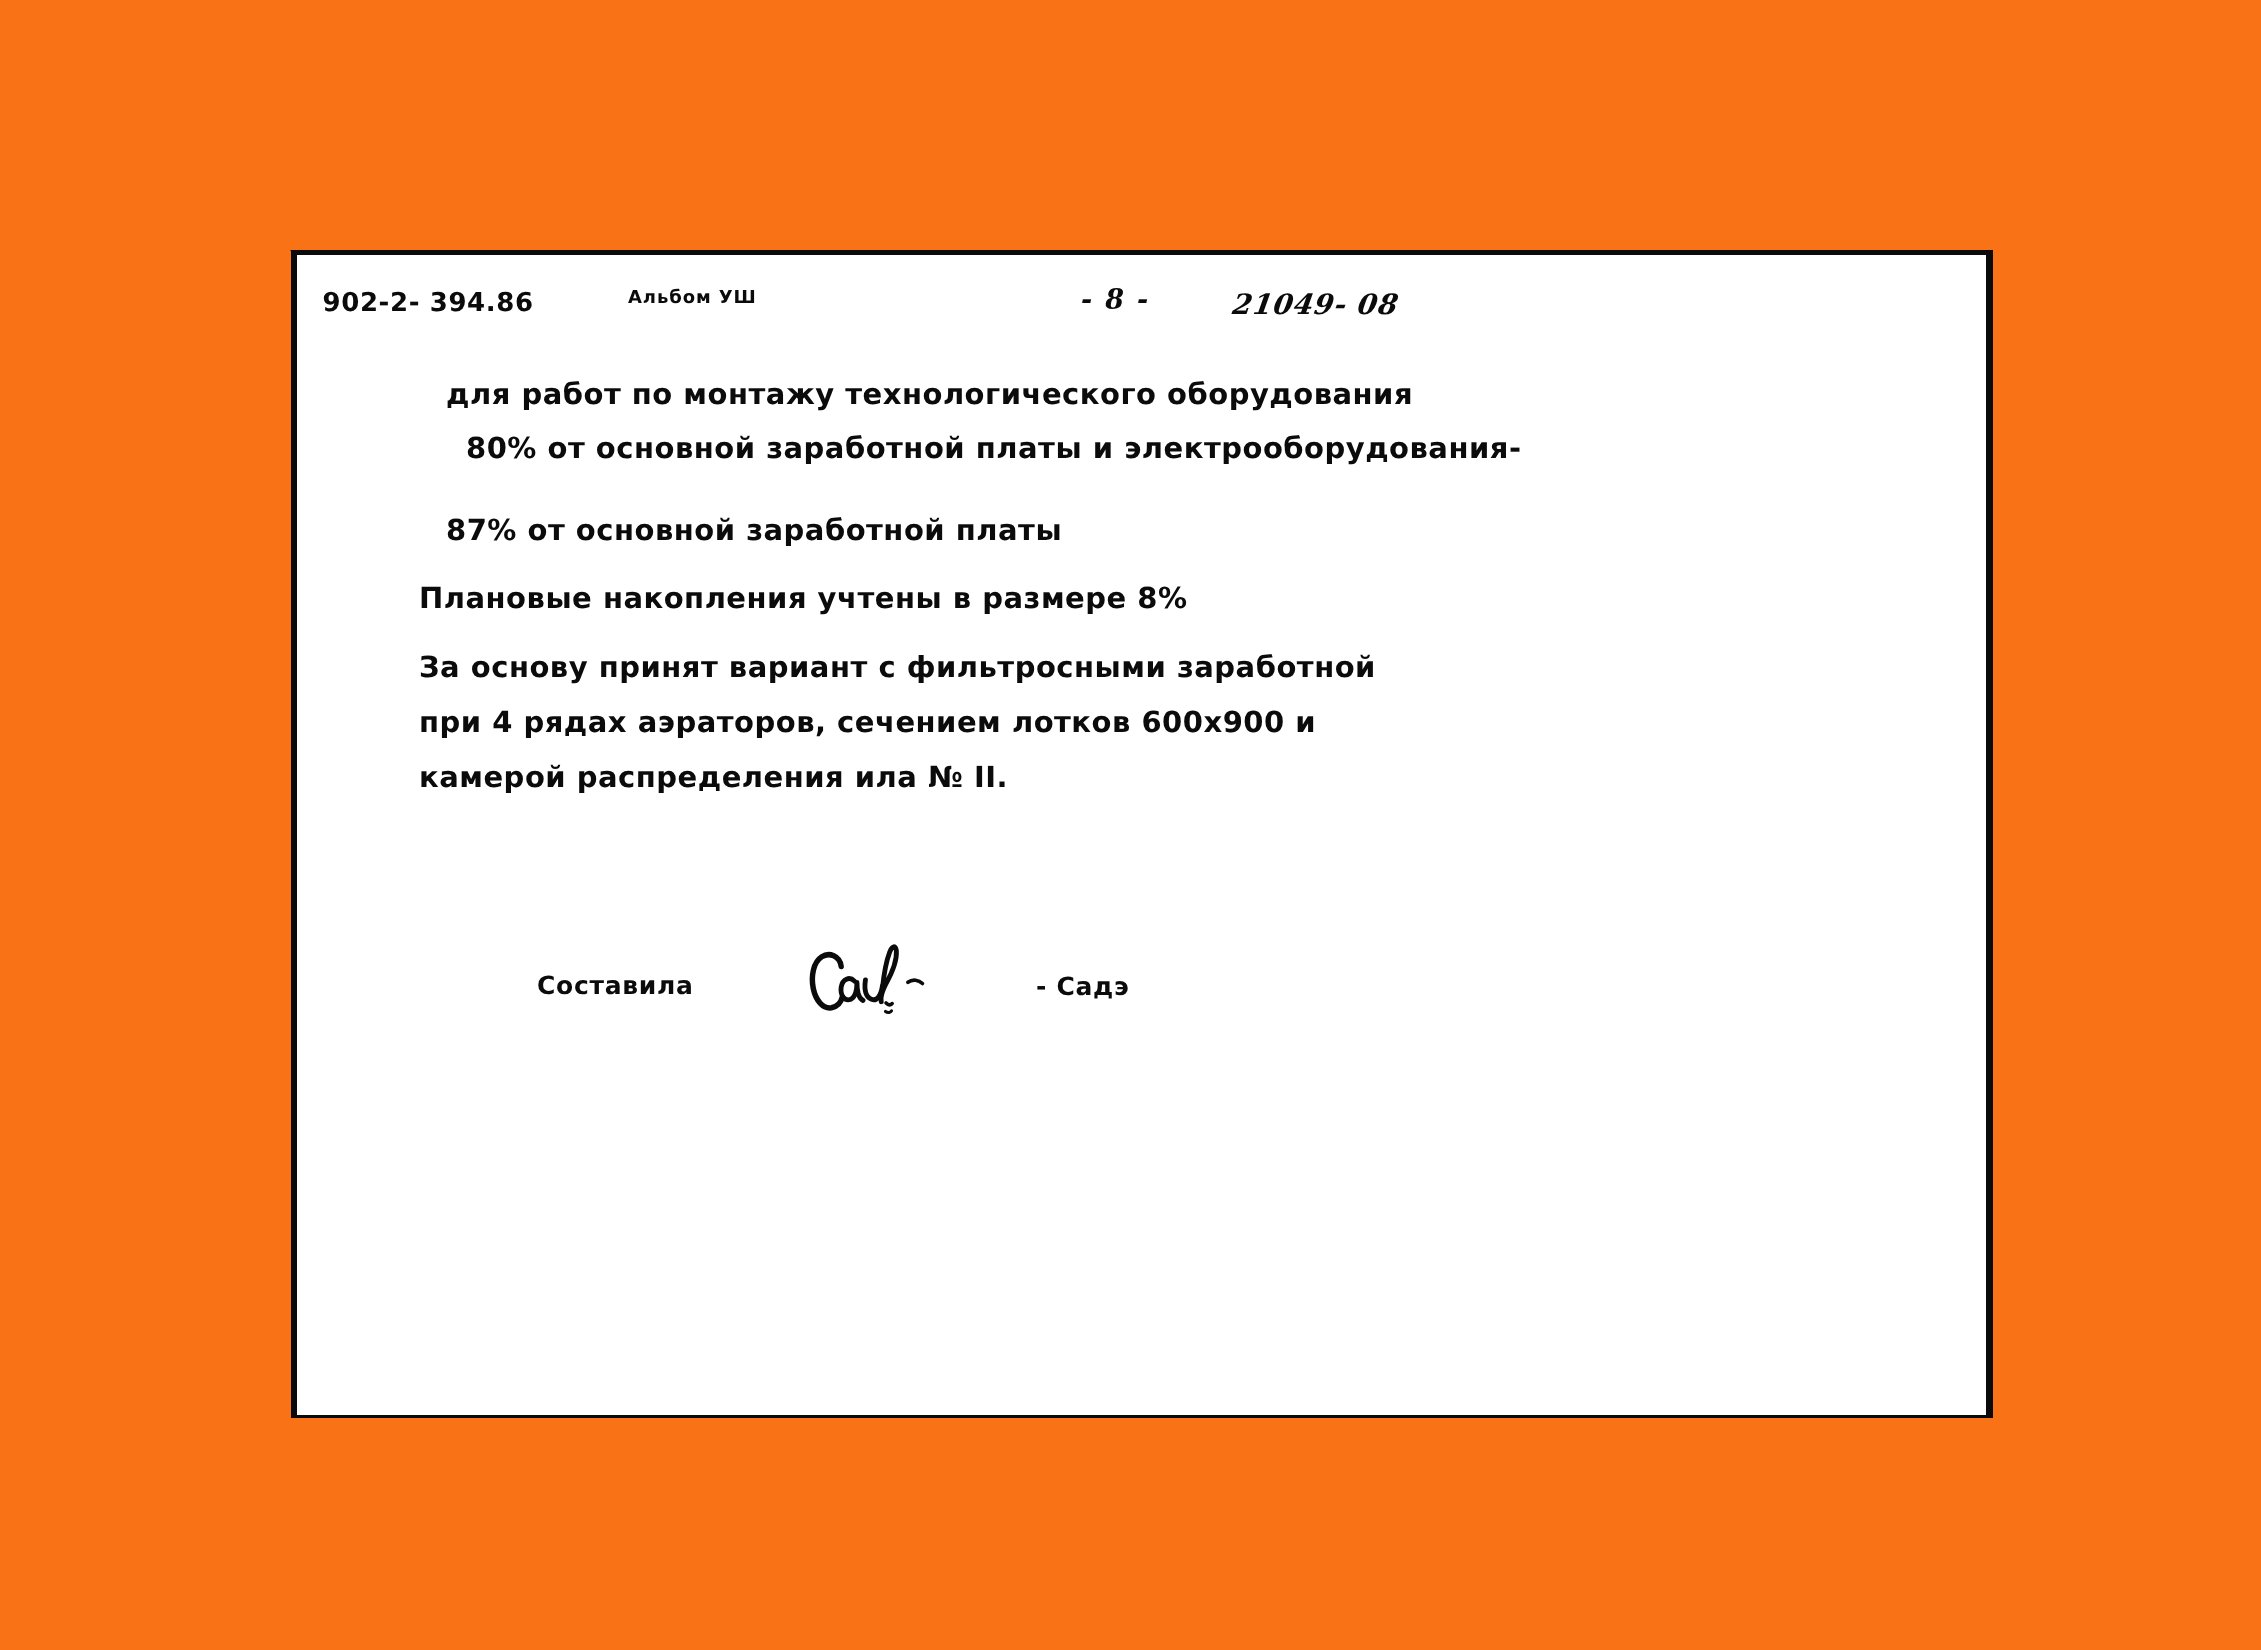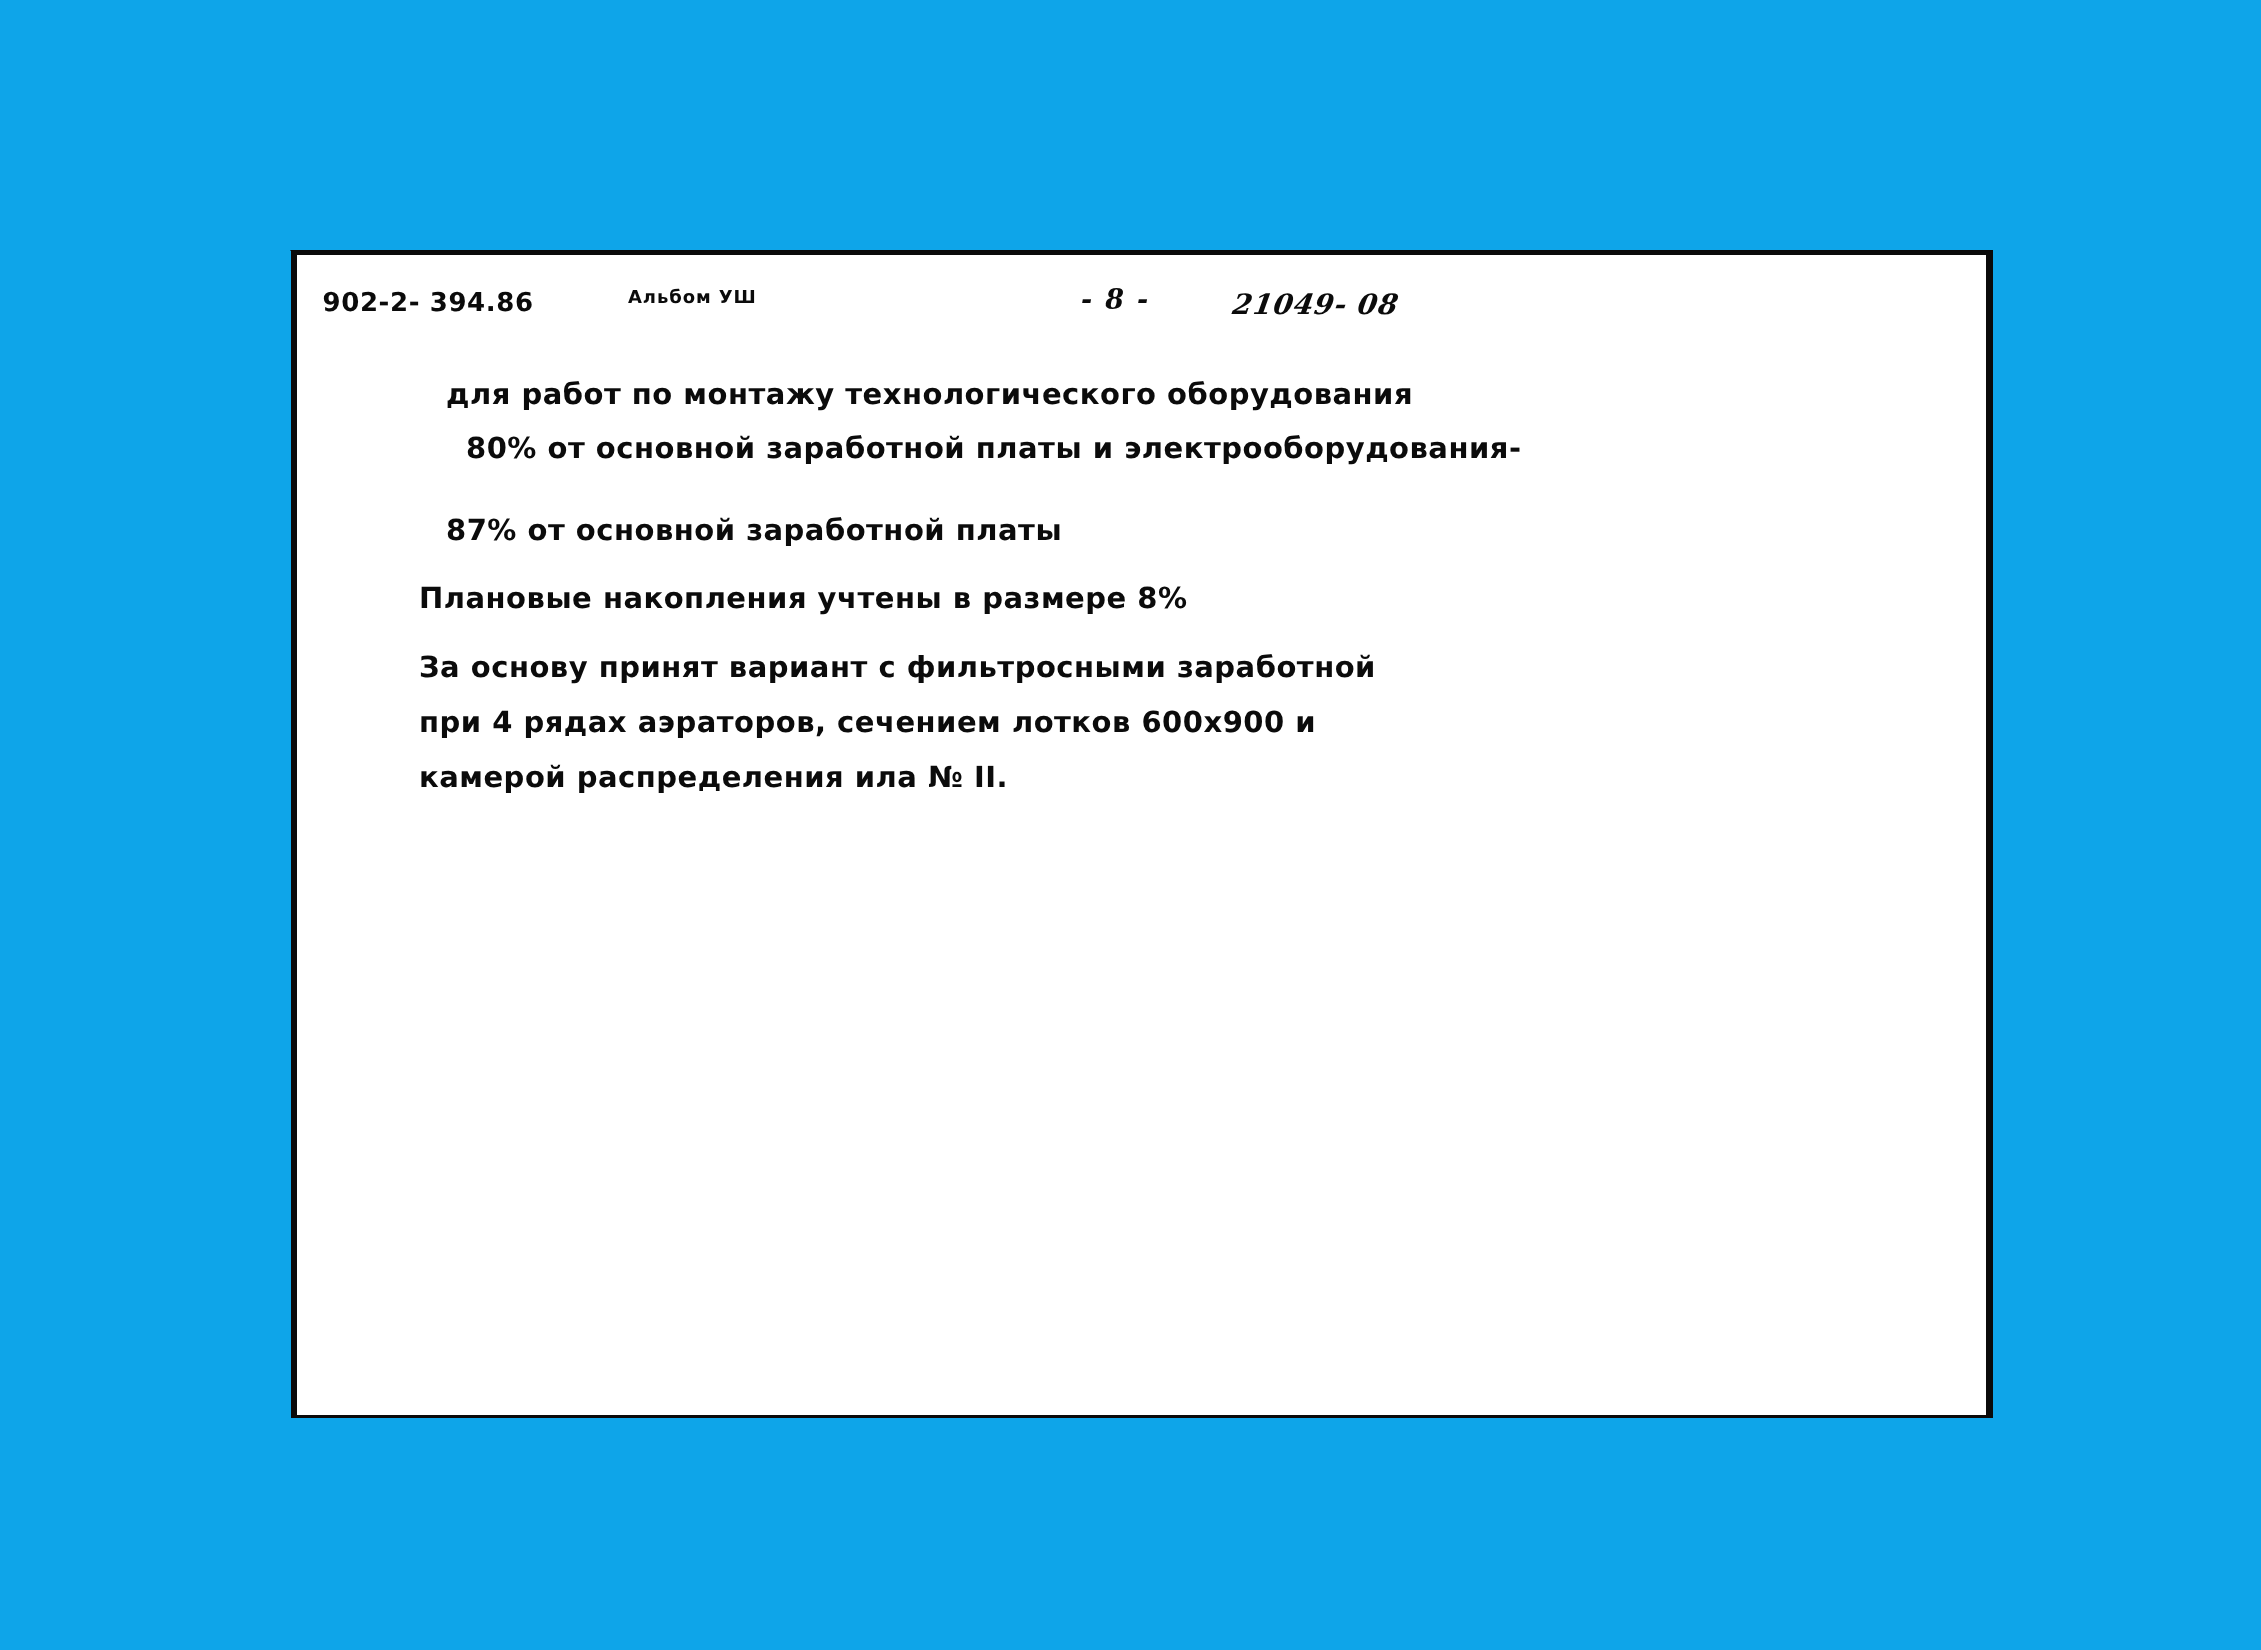--- a/index.html
+++ b/index.html
@@ -15,21 +15,21 @@
     overflow: hidden;
     font-family: "Liberation Sans", sans-serif;
   }
 
   
   #scan-page {
     position: absolute;
     left: 0; top: 0;
     width: 2261px;
     height: 1651px;
-    background: #0ea5e9;
+    background: #f97316;
   }
 
   
   #doc-frame {
     position: absolute;
     left: 291px;
     top: 250px;
     width: 1702px;
     height: 1168px;
     border-left: 6.7px solid #0a0a0a;
@@ -192,16 +192,43 @@
 
       <div id="para2-line-1" class="typed body-line flush-line">Плановые накопления учтены в размере 8%</div>
 
       <div id="para3-line-1" class="typed body-line flush-line">За основу принят вариант с фильтросными заработной</div>
 
       <div id="para3-line-2" class="typed body-line flush-line">при 4 рядах аэраторов, сечением лотков 600х900 и</div>
 
       <div id="para3-line-3" class="typed body-line flush-line">камерой распределения ила № II.</div>
     </div>
 
+    <div id="signature-row">
+      <div id="compiled-by-label" class="typed">Составила</div>
+
+      <div id="signature-mark">
+        <svg width="182" height="91" viewBox="0 0 300 150" xmlns="http://www.w3.org/2000/svg">
+          <g fill="none" stroke="#0b0b0b" stroke-linecap="round" stroke-linejoin="round">
+
+            <path d="M86 52 C 84 34, 66 28, 54 36 C 40 45, 36 68, 40 88
+                     C 44 108, 56 122, 70 120 C 80 118, 86 110, 88 102" stroke-width="9"></path>
+
+            <path d="M108 76 C 100 68, 88 72, 86 86 C 84 100, 92 110, 102 106
+                     C 110 102, 112 90, 112 78 C 112 92, 114 104, 122 108" stroke-width="8"></path>
+
+            <path d="M126 74 C 124 88, 126 102, 136 106 C 146 110, 152 98, 154 84" stroke-width="8"></path>
+            <path d="M154 88 C 156 68, 160 44, 166 28 C 170 18, 176 16, 177 26
+                     C 178 40, 170 62, 160 80 C 154 92, 150 102, 152 110" stroke-width="8"></path>
+
+            <path d="M160 112 C 164 116, 168 116, 170 113" stroke-width="6"></path>
+            <path d="M159 126 C 163 129, 167 128, 169 125" stroke-width="5"></path>
+
+            <path d="M196 78 C 204 72, 214 74, 220 80" stroke-width="6"></path>
+          </g>
+        </svg>
+      </div>
+
+      <div id="author-name" class="typed">- Садэ</div>
+    </div>
 
   </div>
 </div>
 
 
 </body></html>

